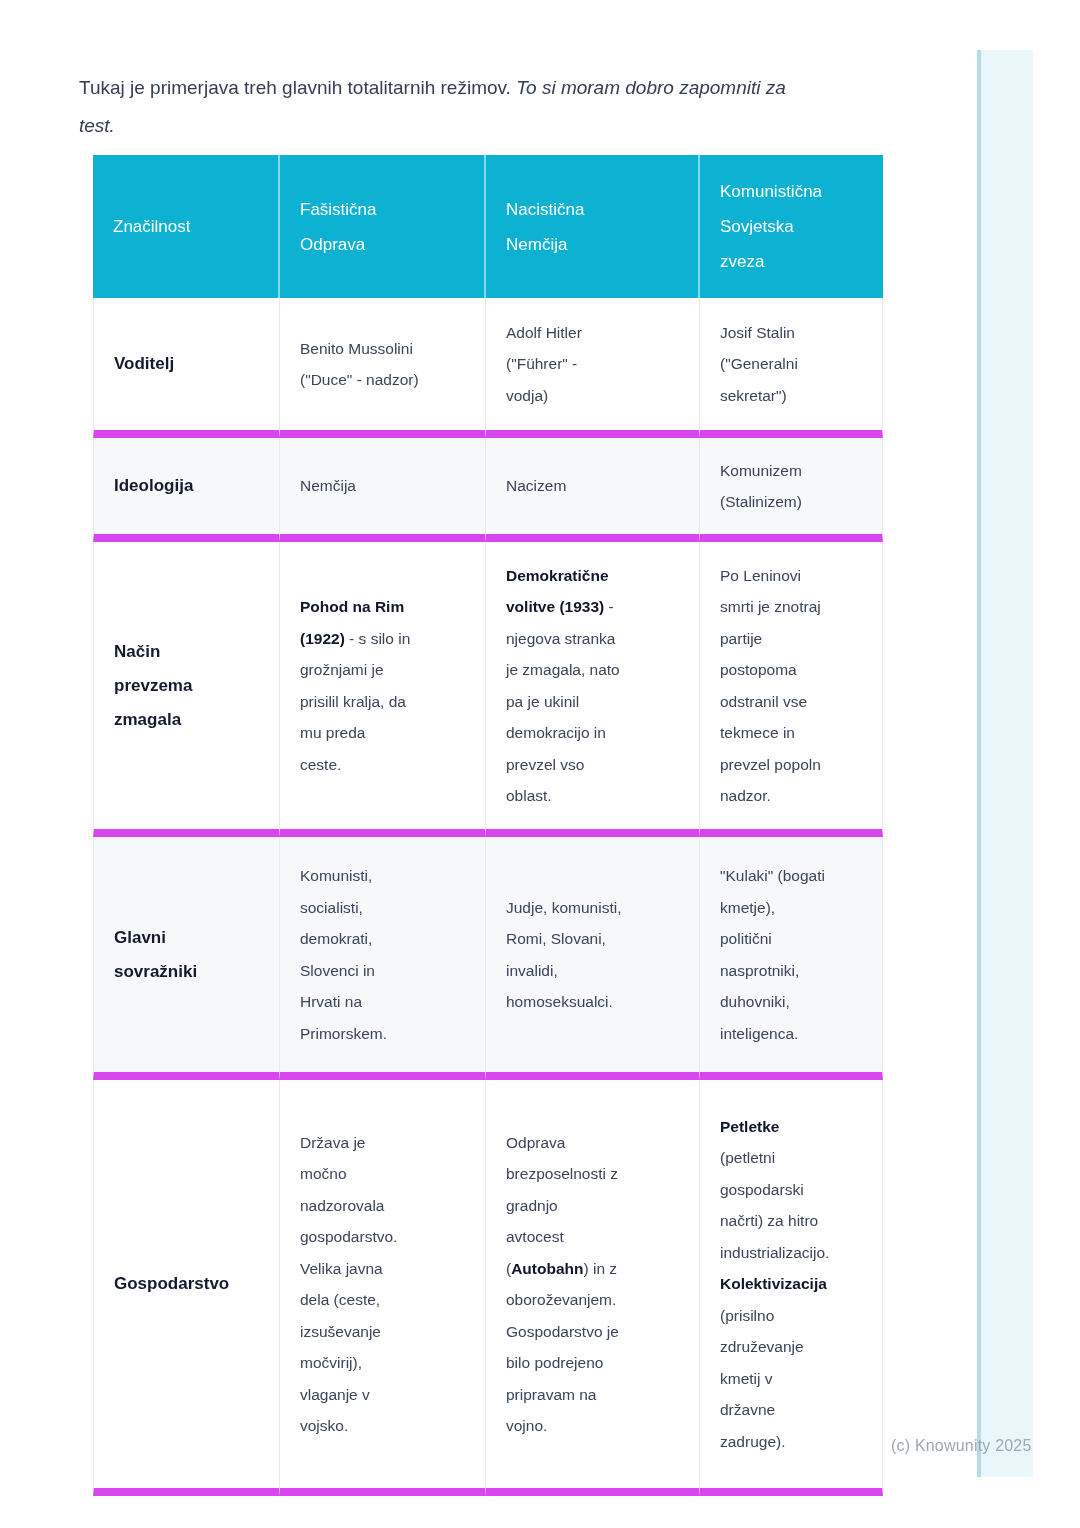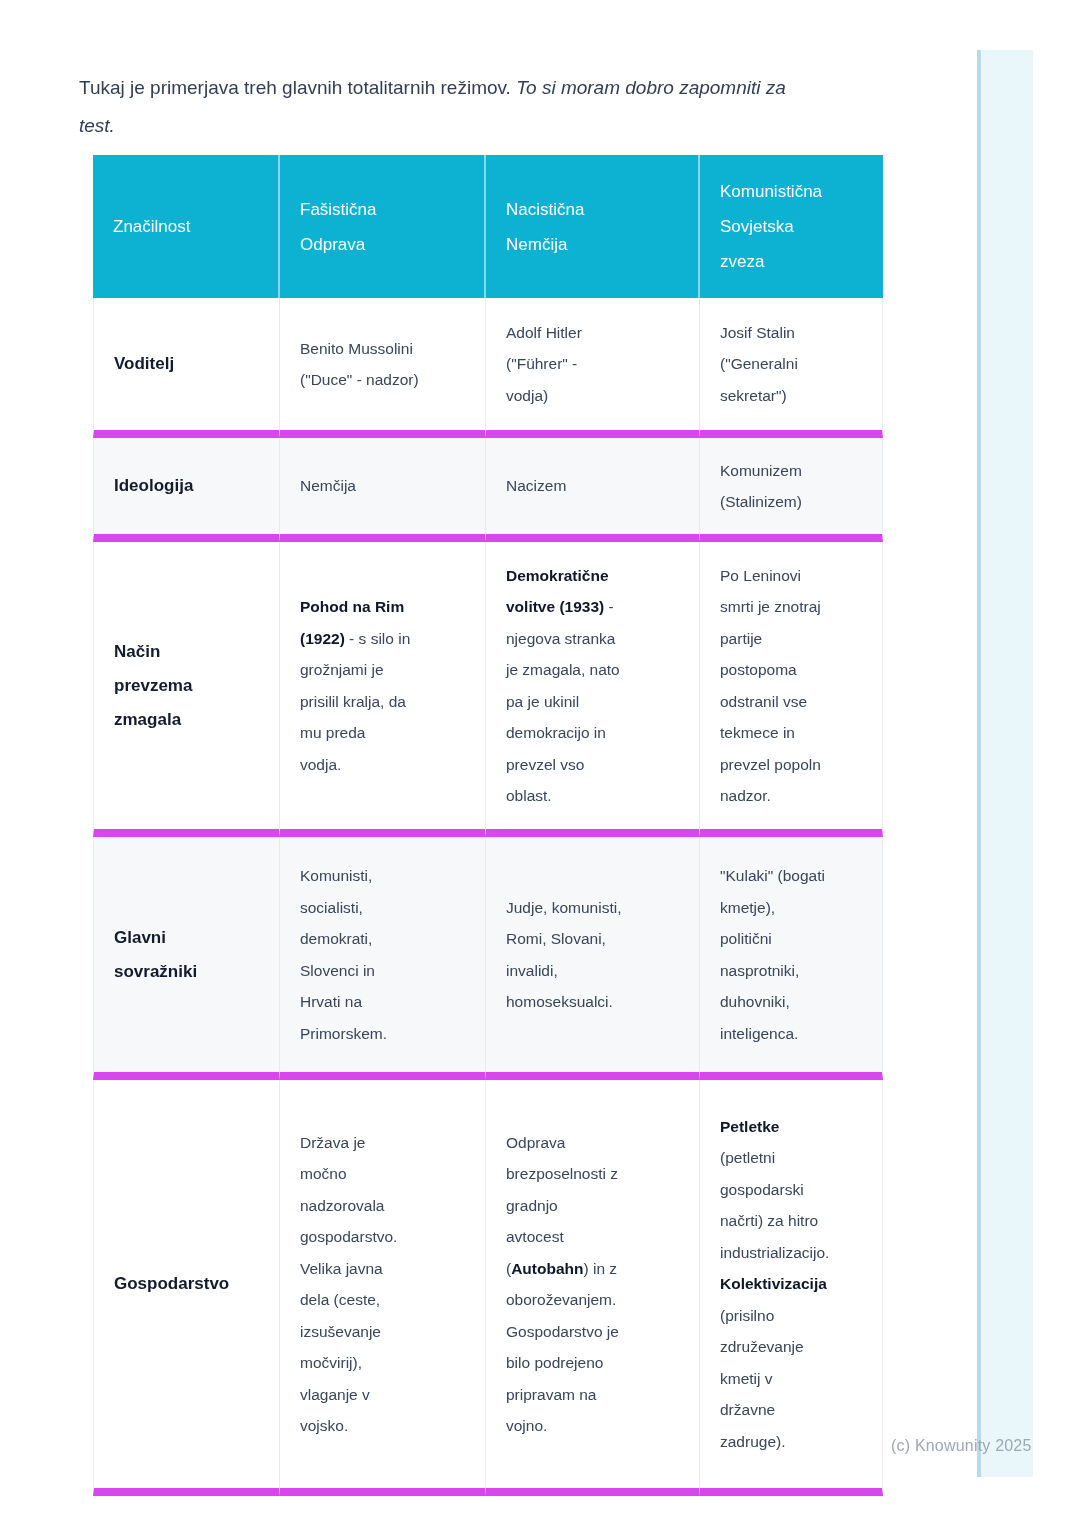--- a/index.html
+++ b/index.html
@@ -96,21 +96,21 @@
   </tr>
   <tr class="tr-nacin">
     <td>Način
 prevzema
 zmagala</td>
     <td><b>Pohod na Rim
 (1922)</b><span> - s silo in
 grožnjami je
 prisilil kralja, da
 mu preda
-vodja.</span></td>
+ceste.</span></td>
     <td><b>Demokratične
 volitve (1933)</b><span> -
 njegova stranka
 je zmagala, nato
 pa je ukinil
 demokracijo in
 prevzel vso
 oblast.</span></td>
     <td><span>Po Leninovi
 smrti je znotraj

